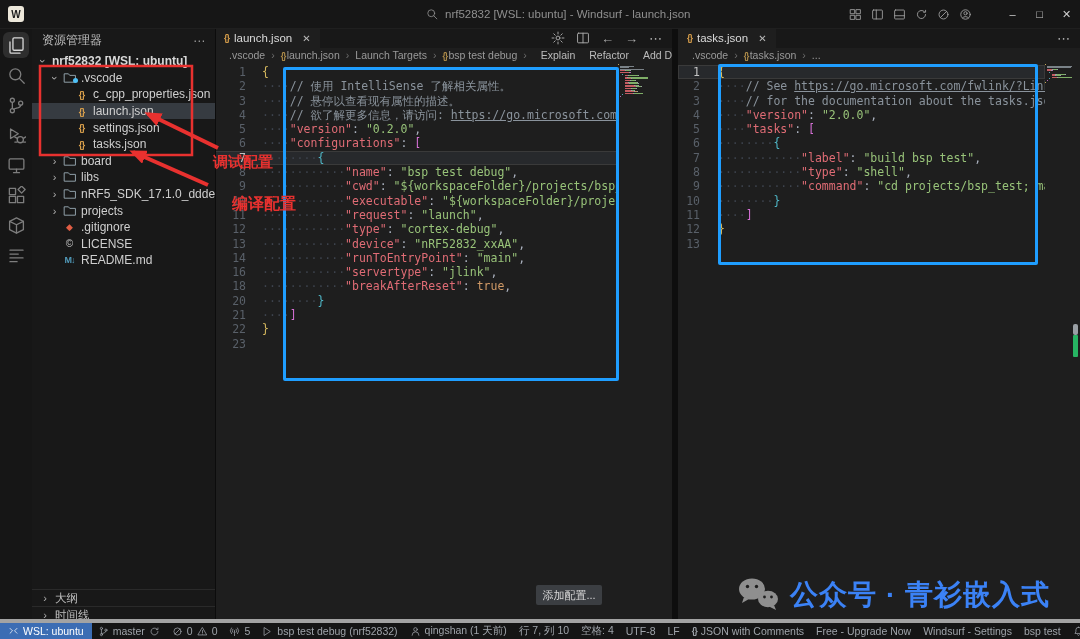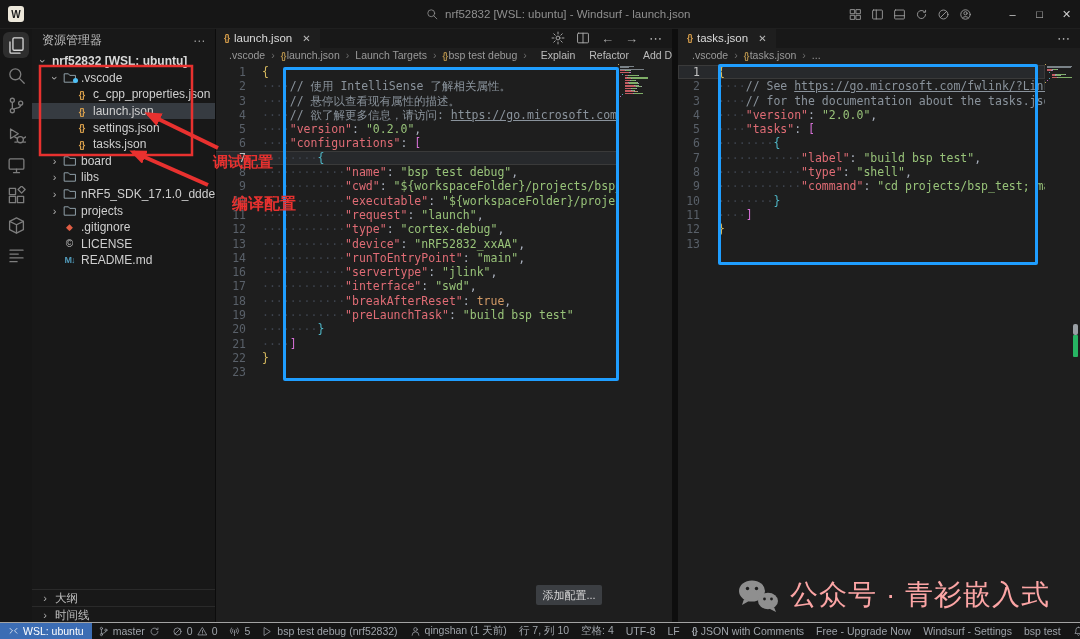--- a/index.html
+++ b/index.html
@@ -92,41 +92,41 @@
   .egroup.right .minimap{left:367px;}
   .mm-row{height:1.1px;margin-bottom:0.5px;white-space:nowrap;font-size:0;}
   .mm-seg{display:inline-block;height:1.1px;vertical-align:top;}
 
   .addbtn{position:absolute;left:321px;top:557px;width:66px;height:20px;background:#3b3e42;border-radius:2px;
      color:#d6d6d6;font-size:11px;display:flex;align-items:center;justify-content:center;}
   .scroll-thumb{position:absolute;left:395px;top:296px;width:5px;height:11px;background:#9aa0a5;border-radius:2px;}
   .cascade-bar{position:absolute;left:395px;top:307px;width:5px;height:22px;background:#27b563;border-radius:1px;}
 
   
-  #statusbar{position:absolute;left:0;right:0;bottom:0;height:16px;background:#151515;border-top:1px solid #a3a3a3;
+  #statusbar{position:absolute;left:0;right:0;bottom:0;height:16px;background:#151515;border-top:4px solid #a3a3a3;
      display:flex;justify-content:space-between;align-items:center;font-size:10.5px;color:#9fa4aa;z-index:6;}
   .sb-side{display:flex;align-items:center;height:16px;}
   .sb-item{display:flex;align-items:center;gap:4px;padding:0 6px;height:16px;white-space:nowrap;}
   .sb-item .ic{color:#9fa4aa;}
   .sb-item.accent{background:#3c6db4;color:#fff;padding:0 8px;}
   .sb-item.accent .ic{color:#fff;}
   .braces-sm{font-size:9px;font-weight:bold;letter-spacing:-1px;color:#9fa4aa;}
 
   
   .anno-svg{position:absolute;inset:0;z-index:30;pointer-events:none;}
   .blue-box{position:absolute;border:3px solid #1f9eff;border-radius:2px;z-index:25;pointer-events:none;}
   .blue-box.left{left:283px;top:67px;width:330px;height:308px;}
   .blue-box.right{left:718px;top:64px;width:314px;height:195px;}
   .anno-label{position:absolute;color:#e8312f;font-weight:bold;z-index:31;pointer-events:none;margin-top:16px;}
   .anno-label.debug{left:213px;top:137px;font-size:15px;}
   .anno-label.build{left:191px;top:178px;font-size:16px;padding-left:41px;}
 
   
-  .watermark{position:absolute;right:30px;top:576px;display:flex;align-items:flex-end;gap:10px;
-     color:#fca5a5;font-size:28px;font-weight:400;letter-spacing:1px;z-index:40;pointer-events:none;}
+  .watermark{position:absolute;right:30px;top:576px;display:flex;align-items:flex-start;gap:10px;
+     color:#3b82f6;font-size:28px;font-weight:700;letter-spacing:1px;z-index:40;pointer-events:none;}
 </style>
 </head>
 <body>
 
 <div class="app">
 
   <header class="titlebar">
     <span class="logo">W</span>
     <div class="cmdcenter">
       <span class="ic ic12">
@@ -430,23 +430,21 @@
         <div class="cline"><span class="ln">6</span><span class="ltext"><span class="tk-ws">····</span><span class="tk-key">"configurations"</span><span class="tk-pun">: </span><span class="tk-b2">[</span></span></div>
         <div class="cline cur"><span class="ln">7</span><span class="ltext"><span class="tk-ws">········</span><span class="tk-b3">{</span></span></div>
         <div class="cline"><span class="ln">8</span><span class="ltext"><span class="tk-ws">············</span><span class="tk-key">"name"</span><span class="tk-pun">: </span><span class="tk-str">"bsp test debug"</span><span class="tk-pun">,</span></span></div>
         <div class="cline"><span class="ln">9</span><span class="ltext"><span class="tk-ws">············</span><span class="tk-key">"cwd"</span><span class="tk-pun">: </span><span class="tk-str">"${workspaceFolder}/projects/bsp_tes</span></span></div>
         <div class="cline"><span class="ln">10</span><span class="ltext"><span class="tk-ws">············</span><span class="tk-key">"executable"</span><span class="tk-pun">: </span><span class="tk-str">"${workspaceFolder}/projects/</span></span></div>
         <div class="cline"><span class="ln">11</span><span class="ltext"><span class="tk-ws">············</span><span class="tk-key">"request"</span><span class="tk-pun">: </span><span class="tk-str">"launch"</span><span class="tk-pun">,</span></span></div>
         <div class="cline"><span class="ln">12</span><span class="ltext"><span class="tk-ws">············</span><span class="tk-key">"type"</span><span class="tk-pun">: </span><span class="tk-str">"cortex-debug"</span><span class="tk-pun">,</span></span></div>
         <div class="cline"><span class="ln">13</span><span class="ltext"><span class="tk-ws">············</span><span class="tk-key">"device"</span><span class="tk-pun">: </span><span class="tk-str">"nRF52832_xxAA"</span><span class="tk-pun">,</span></span></div>
         <div class="cline"><span class="ln">14</span><span class="ltext"><span class="tk-ws">············</span><span class="tk-key">"runToEntryPoint"</span><span class="tk-pun">: </span><span class="tk-str">"main"</span><span class="tk-pun">,</span></span></div>
         <div class="cline"><span class="ln">16</span><span class="ltext"><span class="tk-ws">············</span><span class="tk-key">"servertype"</span><span class="tk-pun">: </span><span class="tk-str">"jlink"</span><span class="tk-pun">,</span></span></div>
-        <div class="cline"><span class="ln">17</span><span class="ltext"><span class="tk-ws">············</span><span class="tk-key">"interface"</span><span class="tk-pun">: </span><span class="tk-str">"swd"</span><span class="tk-pun">,</span></span></div>
         <div class="cline"><span class="ln">18</span><span class="ltext"><span class="tk-ws">············</span><span class="tk-key">"breakAfterReset"</span><span class="tk-pun">: </span><span class="tk-bool">true</span><span class="tk-pun">,</span></span></div>
-        <div class="cline"><span class="ln">19</span><span class="ltext"><span class="tk-ws">············</span><span class="tk-key">"preLaunchTask"</span><span class="tk-pun">: </span><span class="tk-str">"build bsp test"</span></span></div>
         <div class="cline"><span class="ln">20</span><span class="ltext"><span class="tk-ws">········</span><span class="tk-b3">}</span></span></div>
         <div class="cline"><span class="ln">21</span><span class="ltext"><span class="tk-ws">····</span><span class="tk-b2">]</span></span></div>
         <div class="cline"><span class="ln">22</span><span class="ltext"><span class="tk-b1">}</span></span></div>
         <div class="cline"><span class="ln">23</span><span class="ltext"></span></div>
       </div>
     <div class="minimap" id="mm-left">
         <div class="mm-row"><span class="mm-seg" style="width: 1px; background: rgb(195, 166, 88);"></span></div>
         <div class="mm-row"><span class="mm-seg" style="width: 2.2px; background: transparent;"></span><span class="mm-seg" style="width: 14.3px; background: rgb(122, 130, 136);"></span></div>
         <div class="mm-row"><span class="mm-seg" style="width: 2.2px; background: transparent;"></span><span class="mm-seg" style="width: 8.8px; background: rgb(122, 130, 136);"></span></div>
         <div class="mm-row"><span class="mm-seg" style="width: 2.2px; background: transparent;"></span><span class="mm-seg" style="width: 8.8px; background: rgb(122, 130, 136);"></span><span class="mm-seg" style="width: 14.85px; background: rgb(122, 130, 136);"></span></div>

